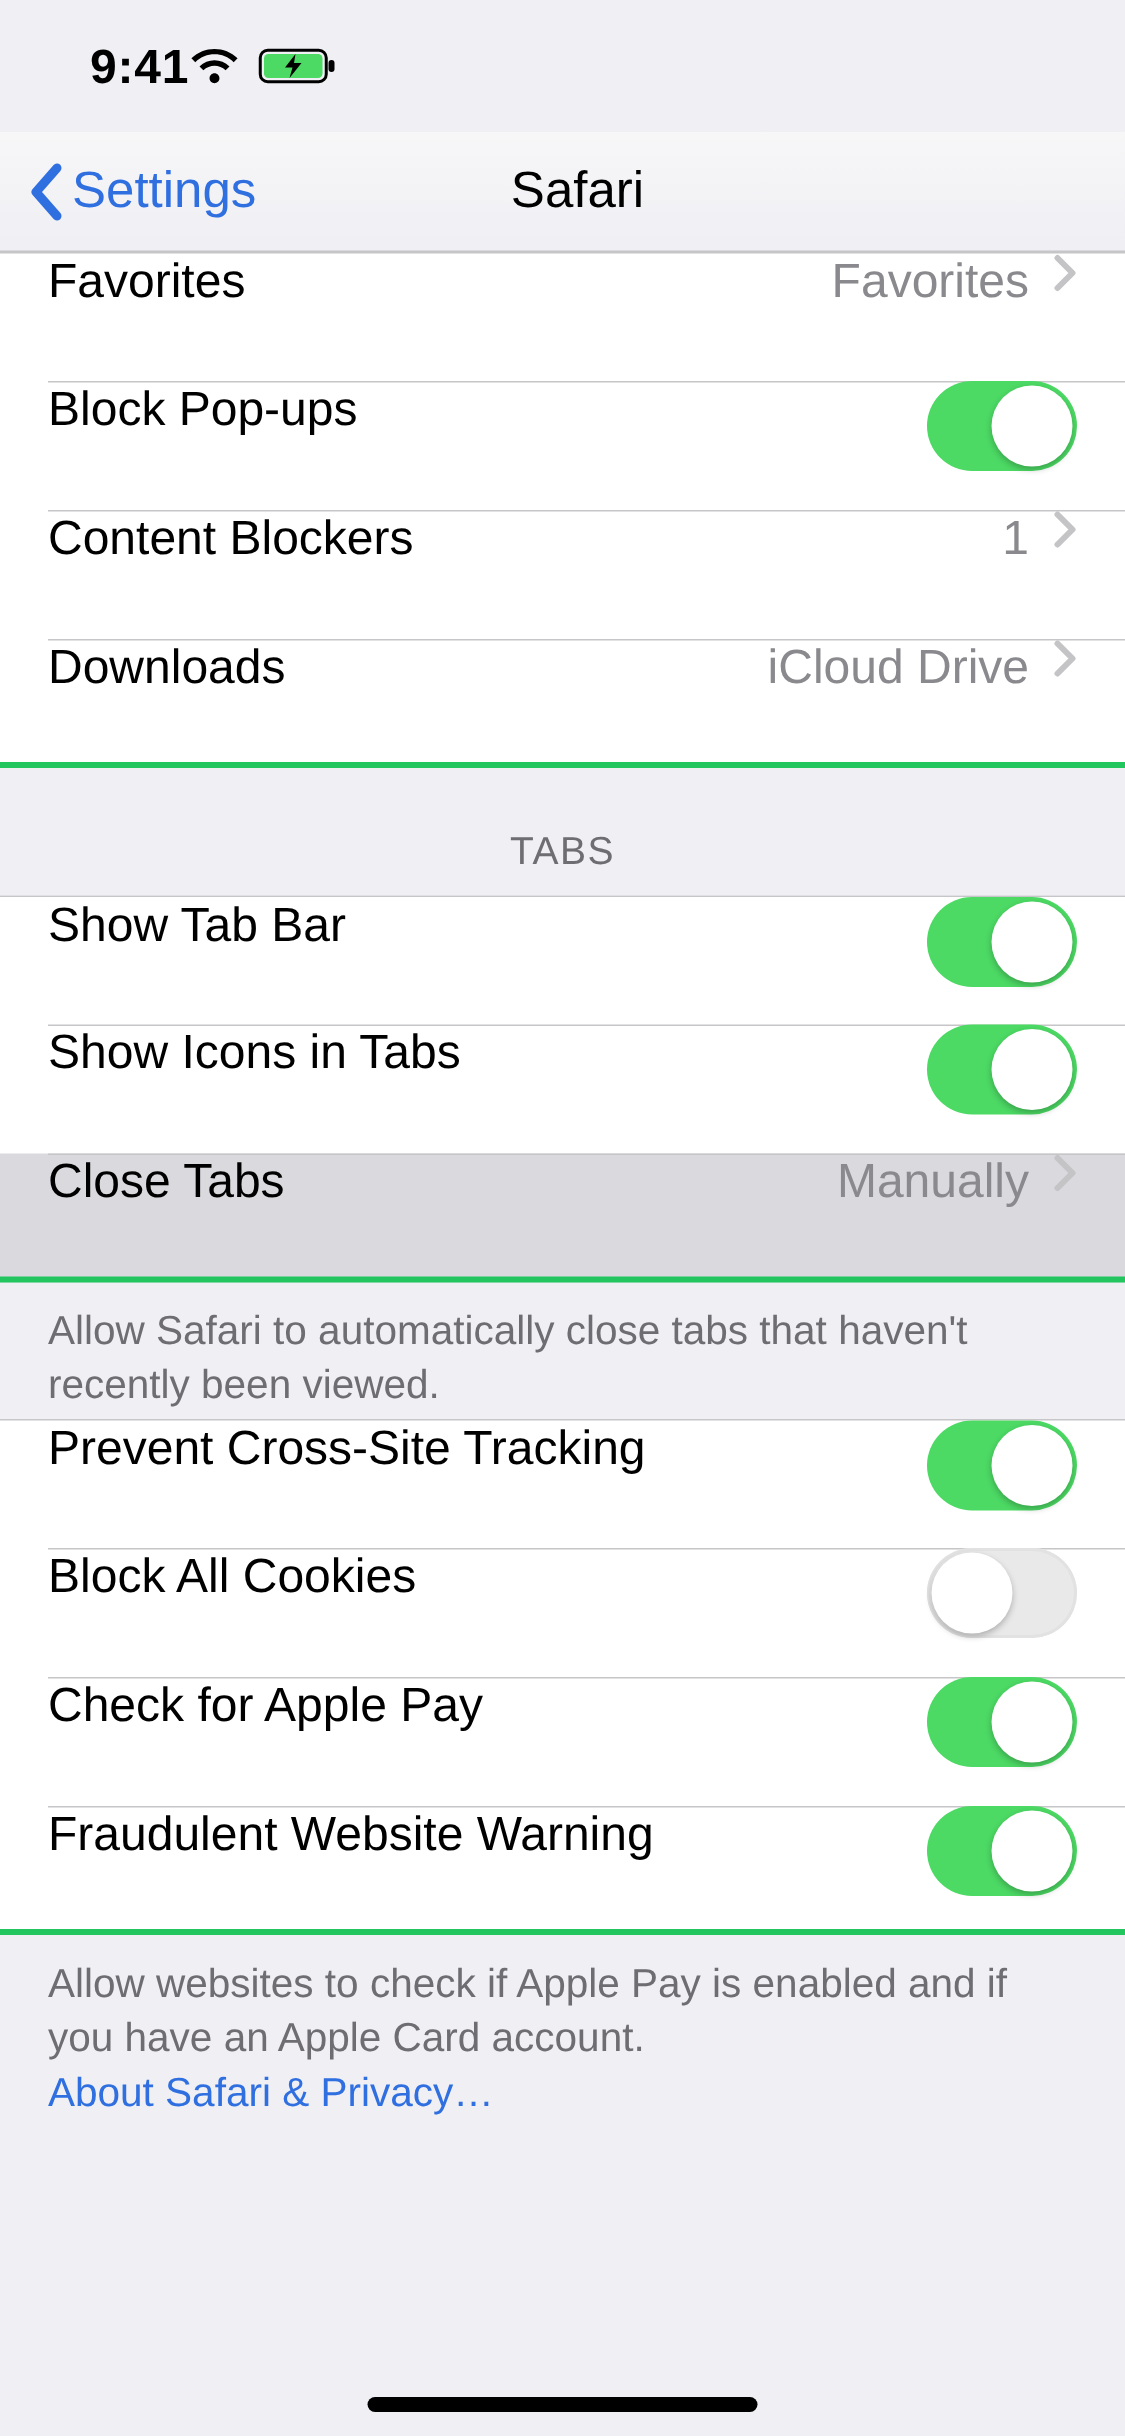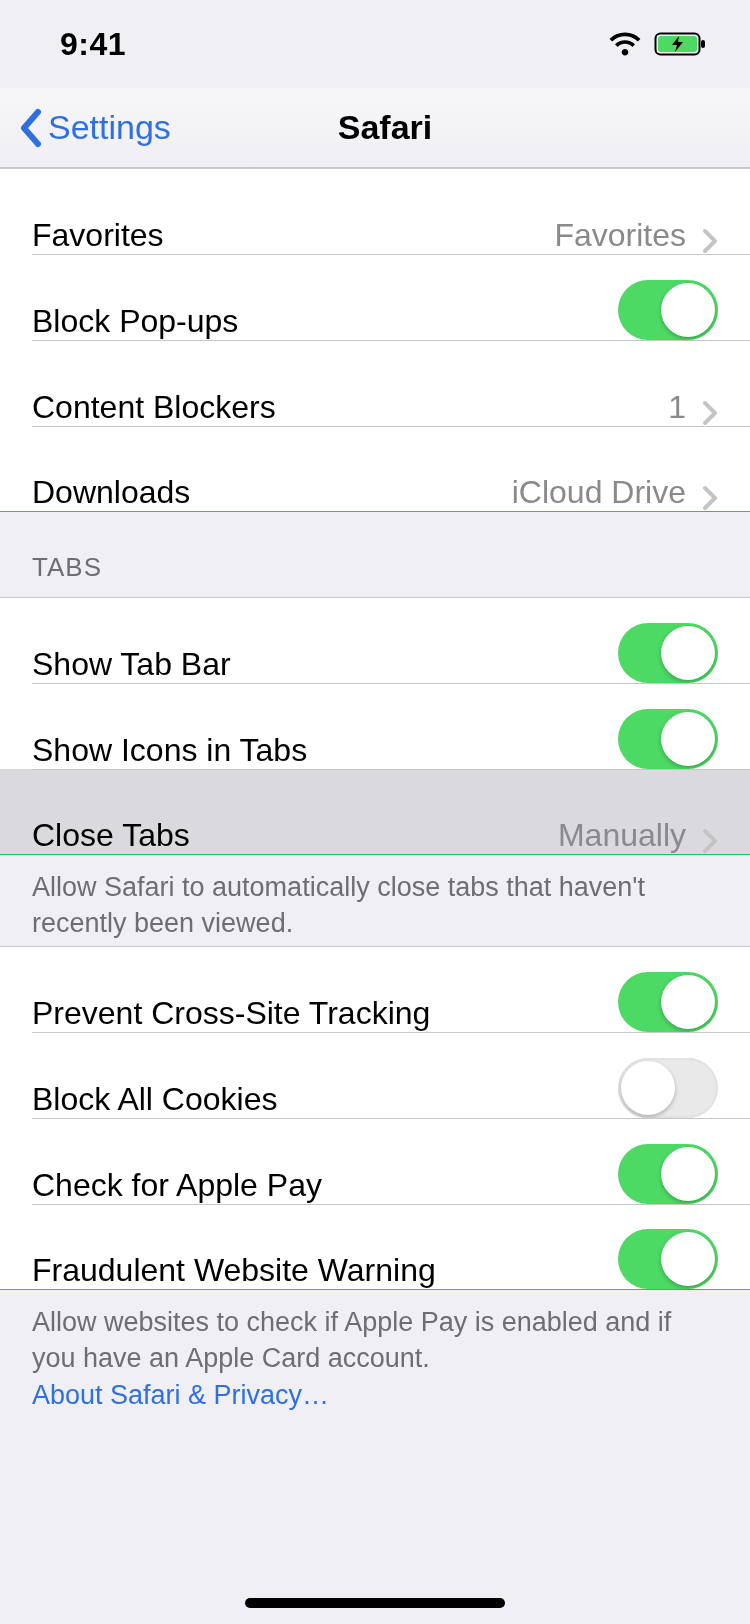--- a/index.html
+++ b/index.html
@@ -1,41 +1,41 @@
 <!DOCTYPE html>
 <html><head>
 <meta charset="utf-8">
 <style>
   * { box-sizing: border-box; margin: 0; padding: 0; }
   html, body { width: 750px; height: 1624px; font-family: -apple-system, "Helvetica Neue", Helvetica, Arial, sans-serif; background: #efeff4; color: #000; -webkit-font-smoothing: antialiased; }
   .screen { width: 750px; height: 1624px; position: relative; overflow: hidden; background: #efeff4; }
 
   
-  .status-bar { height: 88px; display: flex; align-items: center; justify-content: space-between; padding: 0 40px 0 60px; }
+  .status-bar { height: 88px; display: flex; align-items: center; padding: 0 40px 0 60px; }
   .status-time { font-size: 32px; font-weight: 600; letter-spacing: 0.5px; }
   .status-right { display: flex; align-items: center; gap: 12px; }
   .wifi-icon svg { display: block; }
   .battery-icon svg { display: block; }
 
   
   .nav-bar { height: 80px; position: relative; display: flex; align-items: center; border-bottom: 1px solid #c6c6c8; background: linear-gradient(#f7f7f8,#efeff4); padding-left: 20px; }
   .nav-back { position: absolute; left: 18px; display: flex; align-items: center; color: #2f6fe0; font-size: 34px; font-weight: 400; }
   .nav-back .chev { margin-right: 6px; display:inline-flex; }
-  .nav-title { width: 100%; text-align: center; font-size: 34px; font-weight: 700; }
+  .nav-title { width: 100%; text-align: center; font-size: 34px; font-weight: 400; }
 
   
   .group { background: #fff; }
-  .group-header { font-size: 26px; color: #6d6d72; letter-spacing: 1px; padding: 40px 32px 14px; text-transform: uppercase; }
+  .group-header { font-size: 26px; color: #6d6d72; letter-spacing: 1px; padding: 40px 32px 14px; text-transform: uppercase; text-align: center; }
   .group-footer { font-size: 27px; color: #6d6d72; padding: 14px 32px 4px; line-height: 1.35; }
   .group-footer .link { color: #2f6fe0; }
 
-  .row { display: flex; align-items: flex-end; min-height: 86px; padding: 0 32px; background: #fff; position: relative; }
+  .row { display: flex; align-items: flex-start; min-height: 86px; padding: 0 32px; background: #fff; position: relative; }
   .row + .row::before { content:""; position:absolute; top:0; left:32px; right:0; height:1px; background:#c6c6c8; }
   .group > .row:first-child { border-top: 1px solid #c6c6c8; }
-  .group > .row:last-child { border-bottom: 1px solid #22c55e; }
+  .group > .row:last-child { border-bottom: 4px solid #22c55e; }
   .row-label { font-size: 32px; flex: 1; }
   .row-value { font-size: 32px; color: #8a8a8e; margin-right: 16px; }
   .row.highlighted { background: #d9d9de; }
   .chevron { color: #c4c4c6; display:inline-flex; }
 
   
   .toggle { width: 100px; height: 60px; border-radius: 30px; position: relative; flex-shrink:0; }
   .toggle.on { background: #4cd964; }
   .toggle.off { background: #e9e9ea; box-shadow: inset 0 0 0 2px #e2e2e3; }
   .toggle .knob { position: absolute; width: 54px; height: 54px; background: #fff; border-radius: 50%; top: 3px; box-shadow: 0 2px 4px rgba(0,0,0,0.25); }

